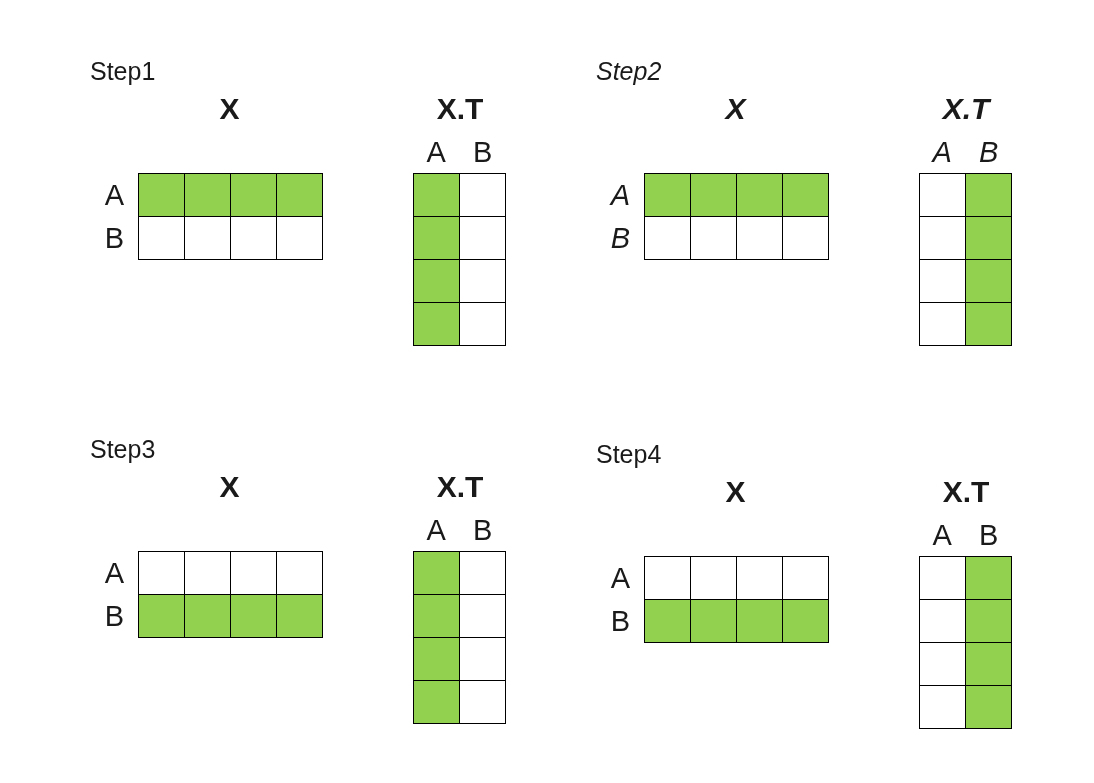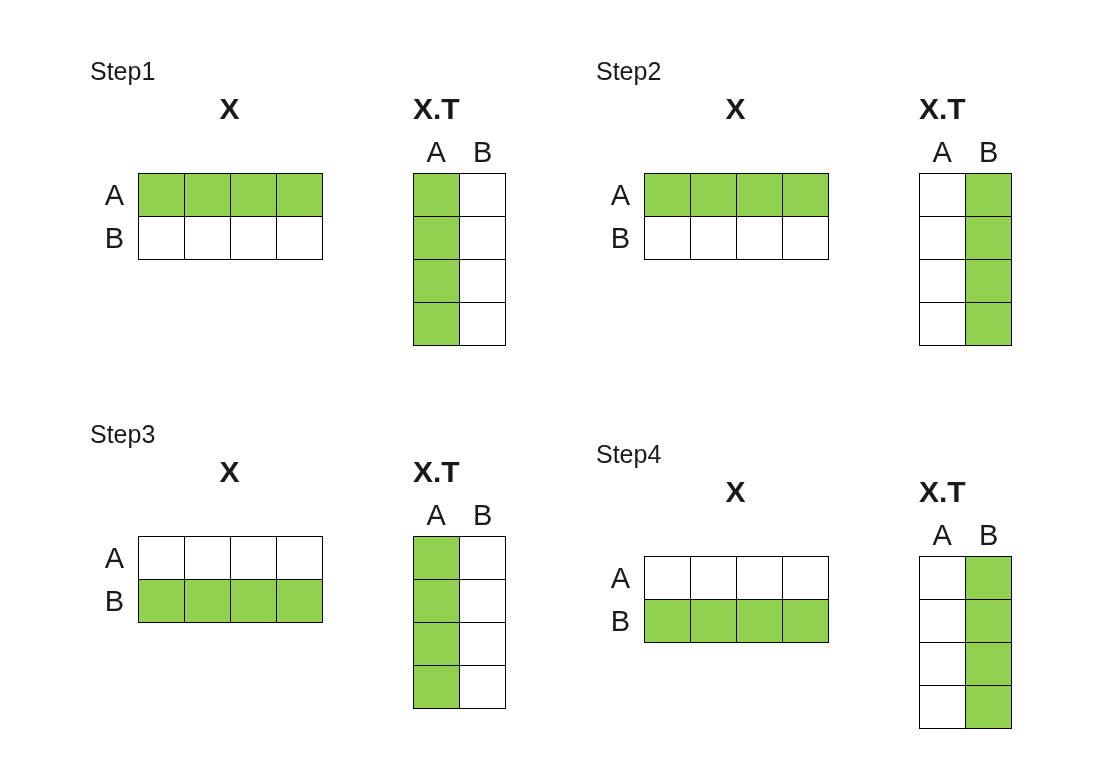--- a/index.html
+++ b/index.html
@@ -15,22 +15,22 @@
     background: #ffffff;
     overflow: hidden;
     color: var(--text, #1a1a1a);
   }
   .step {
     position: absolute;
     width: 506px;
     height: 378px;
   }
   .step.q1 { left: 0;     top: 0; }
-  .step.q2 { left: 506px; top: 0; }
-  .step.q3 { left: 0;     top: 363px; }
+  .step.q2 { left: 506px; top: 0; font-style: italic; }
+  .step.q3 { left: 0;     top: 378px; }
   .step.q4 { left: 506px; top: 383px; }
 
   .step-label {
     position: absolute;
     left: 48px;
     top: 57px;
     font-size: 25px;
     line-height: 28px;
     color: var(--text, #1a1a1a);
     white-space: nowrap;
@@ -44,21 +44,21 @@
     text-align: center;
     font-size: 30px;
     font-weight: bold;
     line-height: 34px;
   }
   .xt-title {
     position: absolute;
     left: 413px;
     top: 92px;
     width: 94px;
-    text-align: left;
+    text-align: center;
     font-size: 30px;
     font-weight: bold;
     line-height: 34px;
   }
   .x-row-labels {
     position: absolute;
     left: 74px;
     top: 174px;
     width: 50px;
   }

